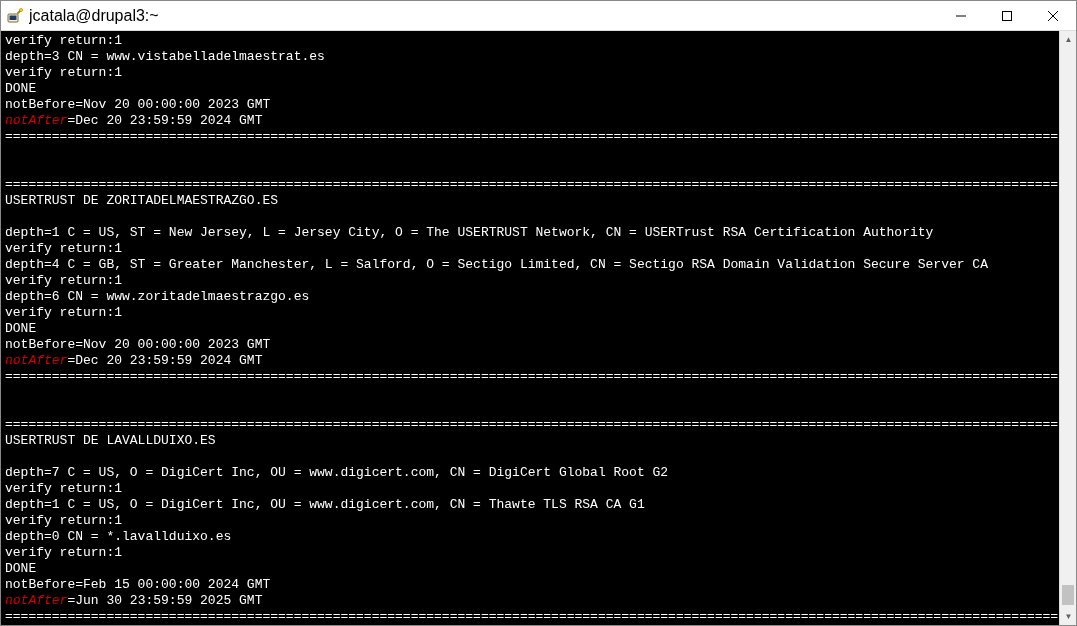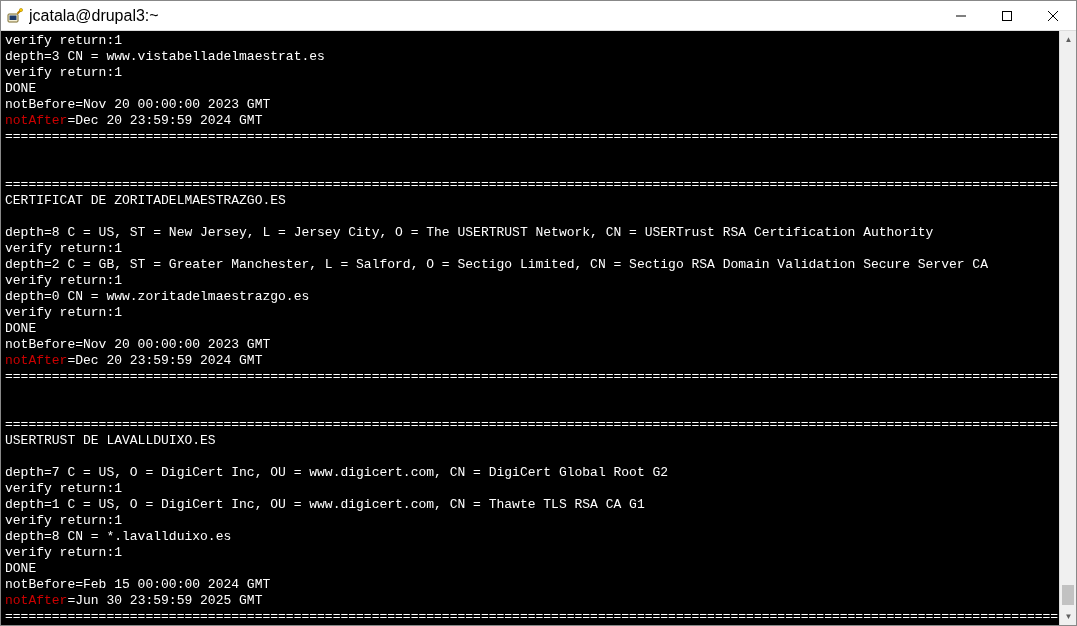--- a/index.html
+++ b/index.html
@@ -62,21 +62,21 @@
       flex: 1;
       background: #000000;
       color: #ffffff;
       font-family: "Courier New", Consolas, monospace;
       font-size: 13px;
       line-height: 16px;
       padding: 2px 4px 4px 4px;
       white-space: pre;
       overflow: hidden;
     }
-    .notafter { color: #cc0000; }
+    .notafter { color: #cc0000; font-style: italic; }
 
     .scrollbar {
       width: 17px;
       background: #f0f0f0;
       position: relative;
       border-left: 1px solid #ddd;
     }
     .scrollbar .arrow {
       width: 17px;
       height: 17px;
@@ -134,42 +134,42 @@
 <div class="terminal"><span>verify return:1</span>
 <span>depth=3 CN = www.vistabelladelmaestrat.es</span>
 <span>verify return:1</span>
 <span>DONE</span>
 <span>notBefore=Nov 20 00:00:00 2023 GMT</span>
 <span class="notafter">notAfter</span><span>=Dec 20 23:59:59 2024 GMT</span>
 <span>==============================================================================================================================================</span>
 
 
 <span>==============================================================================================================================================</span>
-<span>CERTIFICAT DE ZORITADELMAESTRAZGO.ES</span>
+<span>USERTRUST DE ZORITADELMAESTRAZGO.ES</span>
 
-<span>depth=8 C = US, ST = New Jersey, L = Jersey City, O = The USERTRUST Network, CN = USERTrust RSA Certification Authority</span>
+<span>depth=1 C = US, ST = New Jersey, L = Jersey City, O = The USERTRUST Network, CN = USERTrust RSA Certification Authority</span>
 <span>verify return:1</span>
-<span>depth=2 C = GB, ST = Greater Manchester, L = Salford, O = Sectigo Limited, CN = Sectigo RSA Domain Validation Secure Server CA</span>
+<span>depth=4 C = GB, ST = Greater Manchester, L = Salford, O = Sectigo Limited, CN = Sectigo RSA Domain Validation Secure Server CA</span>
 <span>verify return:1</span>
-<span>depth=0 CN = www.zoritadelmaestrazgo.es</span>
+<span>depth=6 CN = www.zoritadelmaestrazgo.es</span>
 <span>verify return:1</span>
 <span>DONE</span>
 <span>notBefore=Nov 20 00:00:00 2023 GMT</span>
 <span class="notafter">notAfter</span><span>=Dec 20 23:59:59 2024 GMT</span>
 <span>==============================================================================================================================================</span>
 
 
 <span>==============================================================================================================================================</span>
 <span>USERTRUST DE LAVALLDUIXO.ES</span>
 
 <span>depth=7 C = US, O = DigiCert Inc, OU = www.digicert.com, CN = DigiCert Global Root G2</span>
 <span>verify return:1</span>
 <span>depth=1 C = US, O = DigiCert Inc, OU = www.digicert.com, CN = Thawte TLS RSA CA G1</span>
 <span>verify return:1</span>
-<span>depth=8 CN = *.lavallduixo.es</span>
+<span>depth=0 CN = *.lavallduixo.es</span>
 <span>verify return:1</span>
 <span>DONE</span>
 <span>notBefore=Feb 15 00:00:00 2024 GMT</span>
 <span class="notafter">notAfter</span><span>=Jun 30 23:59:59 2025 GMT</span>
 <span>==============================================================================================================================================</span>
 
 </div>
 
   <div class="scrollbar">
     <div class="arrow up">▲</div>

